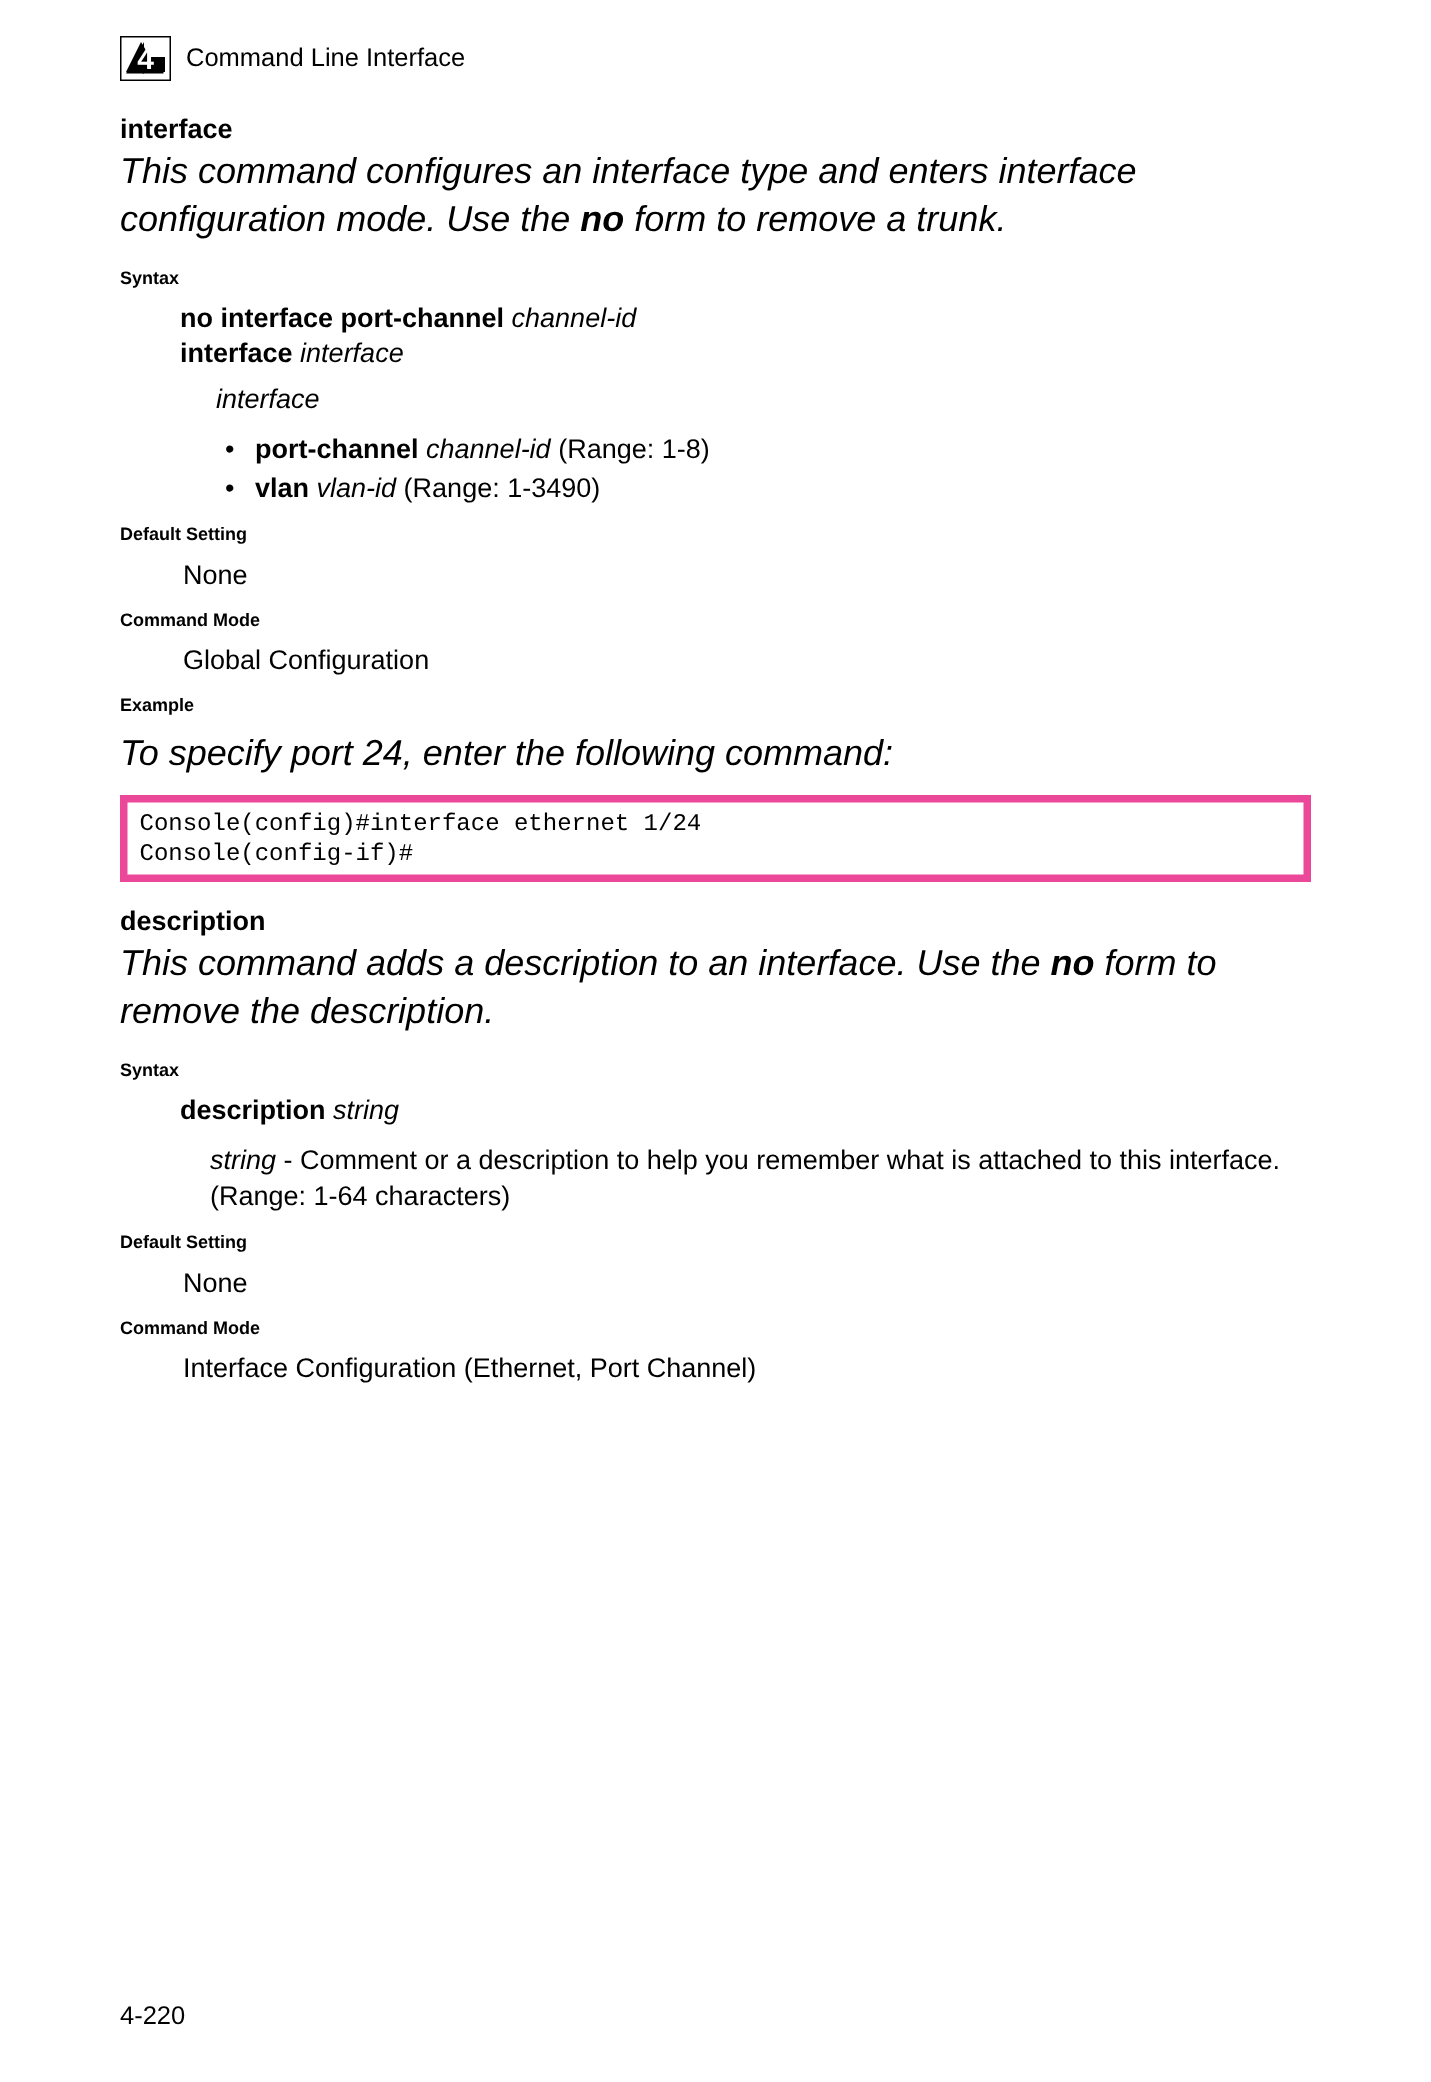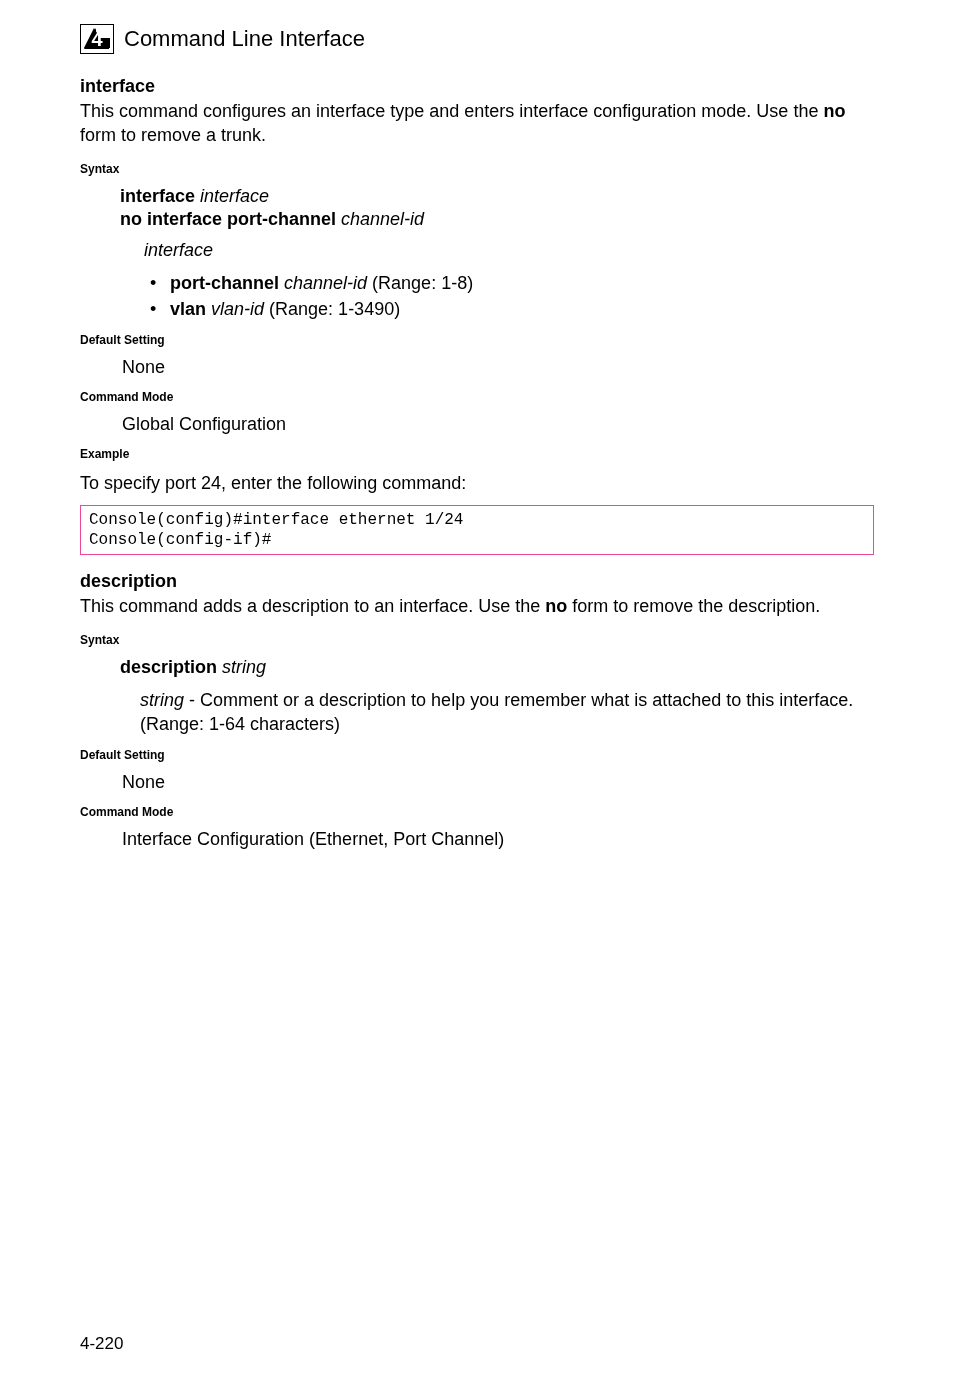--- a/index.html
+++ b/index.html
@@ -23,33 +23,34 @@
   .chapter-badge {
     width: 34px;
     height: 30px;
     display: flex;
     align-items: center;
     justify-content: center;
     position: relative;
   }
   .chapter-badge svg { width: 34px; height: 30px; }
   .header-text {
-    font-size: 22px;
+    font-size: 17px;
     font-weight: 400;
   }
   .cmd-title {
     font-weight: bold;
     font-size: 18px;
     margin-top: 12px;
     margin-bottom: 2px;
   }
   .body {
-    font-size: 18px;
+    font-size: 24px;
     line-height: 1.35;
     margin: 0 0 14px 0;
+    font-style: italic;
   }
   .section-title {
     font-weight: bold;
     font-size: 12px;
     margin: 12px 0 10px 0;
   }
   .indent1 {
     margin-left: 40px;
     font-size: 18px;
     margin-bottom: 10px;
@@ -97,21 +98,21 @@
     position: absolute;
     left: 0;
     top: 0;
   }
   .single-indent {
     margin-left: 42px;
     font-size: 18px;
     margin-bottom: 10px;
   }
   .console-box {
-    border: 1px solid #ec4899;
+    border: 5px solid #ec4899;
     padding: 4px 8px;
     font-family: "Courier New", Courier, monospace;
     font-size: 16px;
     white-space: pre;
     line-height: 1.25;
     margin: 6px 0 16px 0;
   }
   .page-number {
     position: absolute;
     bottom: 34px;
@@ -147,26 +148,26 @@
 
 <div class="cmd-title">interface</div>
 <p class="body">
   <span>This command configures an interface type and enters interface configuration mode. Use the </span><b>no</b><span> form to remove a trunk.</span>
 </p>
 
 <div class="section-title">Syntax</div>
 
 <div class="indent1">
   <div class="line">
+    <b>no interface port-channel</b>
+    <i class="term">channel-id</i>
+  </div>
+  <div class="line">
     <b>interface</b>
     <i class="term">interface</i>
-  </div>
-  <div class="line">
-    <b>no interface port-channel</b>
-    <i class="term">channel-id</i>
   </div>
 </div>
 
 <div class="indent2">
   <i class="term">interface</i>
 </div>
 
 <ul class="bullet-list">
   <li>
     <b>port-channel</b>

